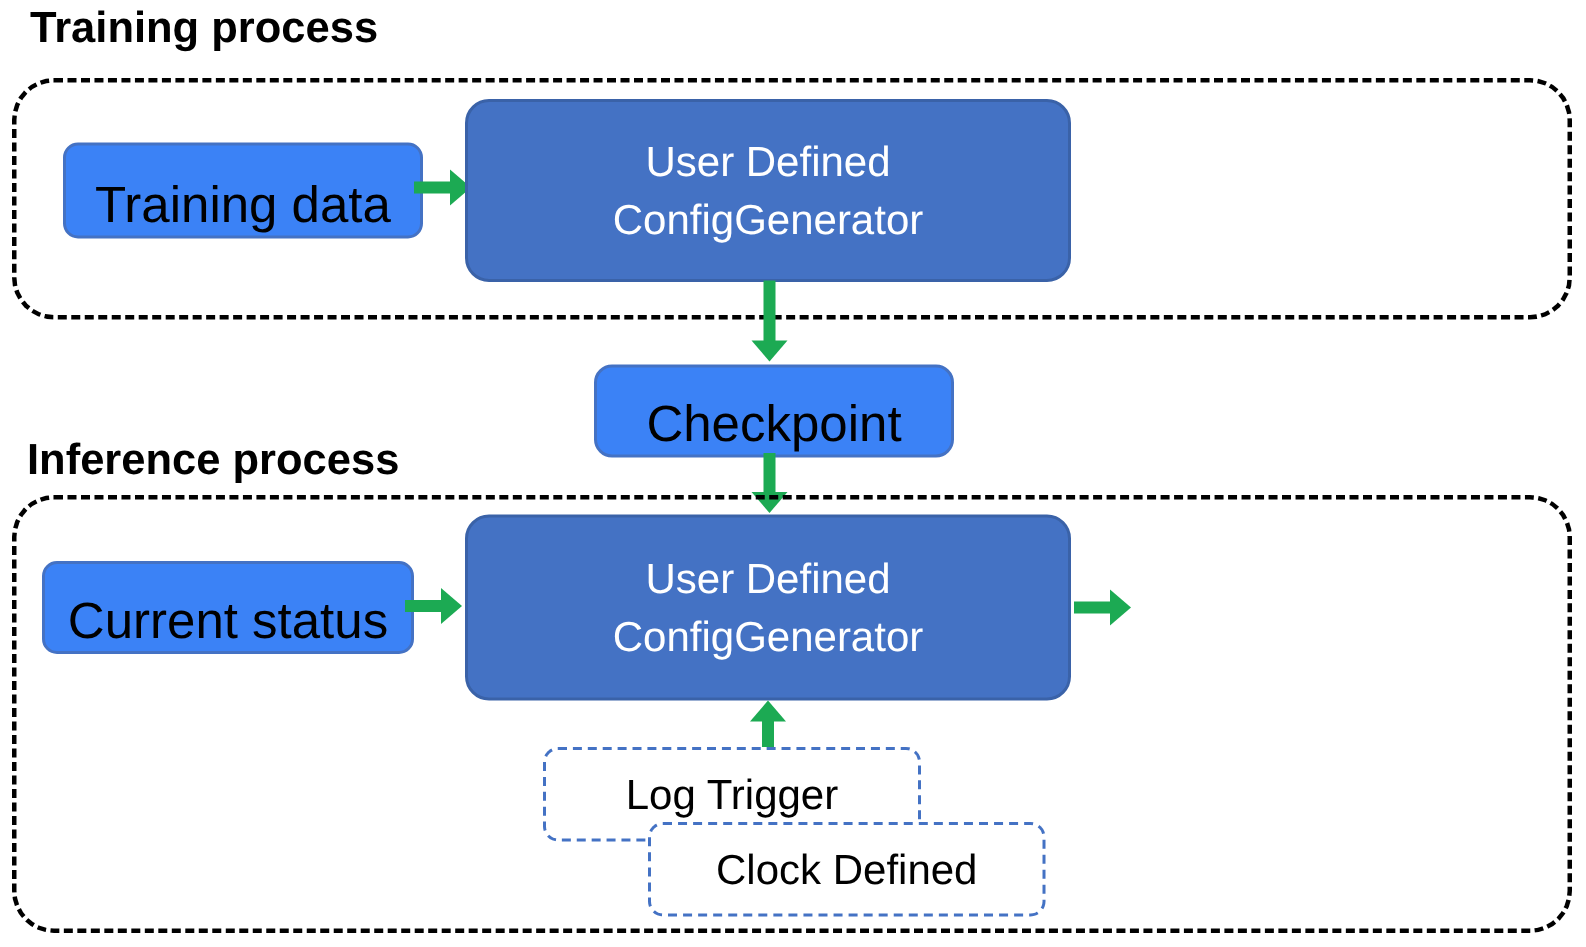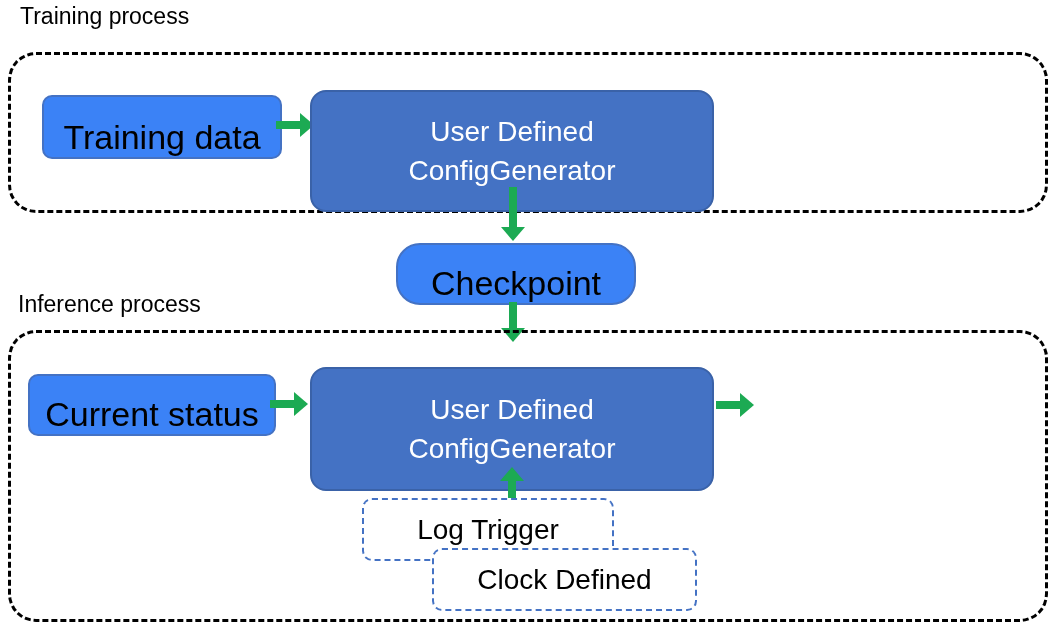--- a/index.html
+++ b/index.html
@@ -11,23 +11,24 @@
   .canvas {
     position: relative;
     width: 1057px;
     height: 631px;
     background: #ffffff;
     overflow: hidden;
   }
 
   .section-title {
     position: absolute;
-    font-size: 23px;
+    font-size: 29px;
     color: var(--text-dark);
     white-space: nowrap;
+    font-weight: bold;
   }
 
   .dashed-container {
     position: absolute;
     border: 3px dashed var(--container-dash);
     border-radius: 28px;
     background: transparent;
   }
 
   .io-box {
@@ -49,21 +50,20 @@
     border: 2px solid var(--accent-blue-dark);
     border-radius: 16px;
     display: flex;
     flex-direction: column;
     align-items: center;
     justify-content: center;
     font-size: 28px;
     line-height: 39px;
     color: var(--text-light);
     text-align: center;
-    margin-top: 24px;
   }
 
   .trigger-box {
     position: absolute;
     background: #ffffff;
     border: 2px dashed var(--accent-blue);
     border-radius: 10px;
     display: flex;
     align-items: center;
     justify-content: center;
@@ -124,21 +124,21 @@
   <div class="generator-box" style="left:310px; top:66px; width:400px; height:118px;">
     <span>User Defined</span>
     <span>ConfigGenerator</span>
   </div>
 
   <div class="arrow arrow-down" style="left:501px; top:187px; height:54px;">
     <span class="shaft"></span>
     <span class="head"></span>
   </div>
 
-  <div class="io-box" style="left:396px; top:243px; width:236px; height:58px; border-radius:24px;">
+  <div class="io-box" style="left:396px; top:243px; width:236px; height:58px; border-radius:12px;">
     <span>Checkpoint</span>
   </div>
 
   <div class="arrow arrow-down" style="left:501px; top:302px; height:40px;">
     <span class="shaft"></span>
     <span class="head"></span>
   </div>
 
   <div class="section-title" style="left:18px; top:291px;">Inference process</div>
 

